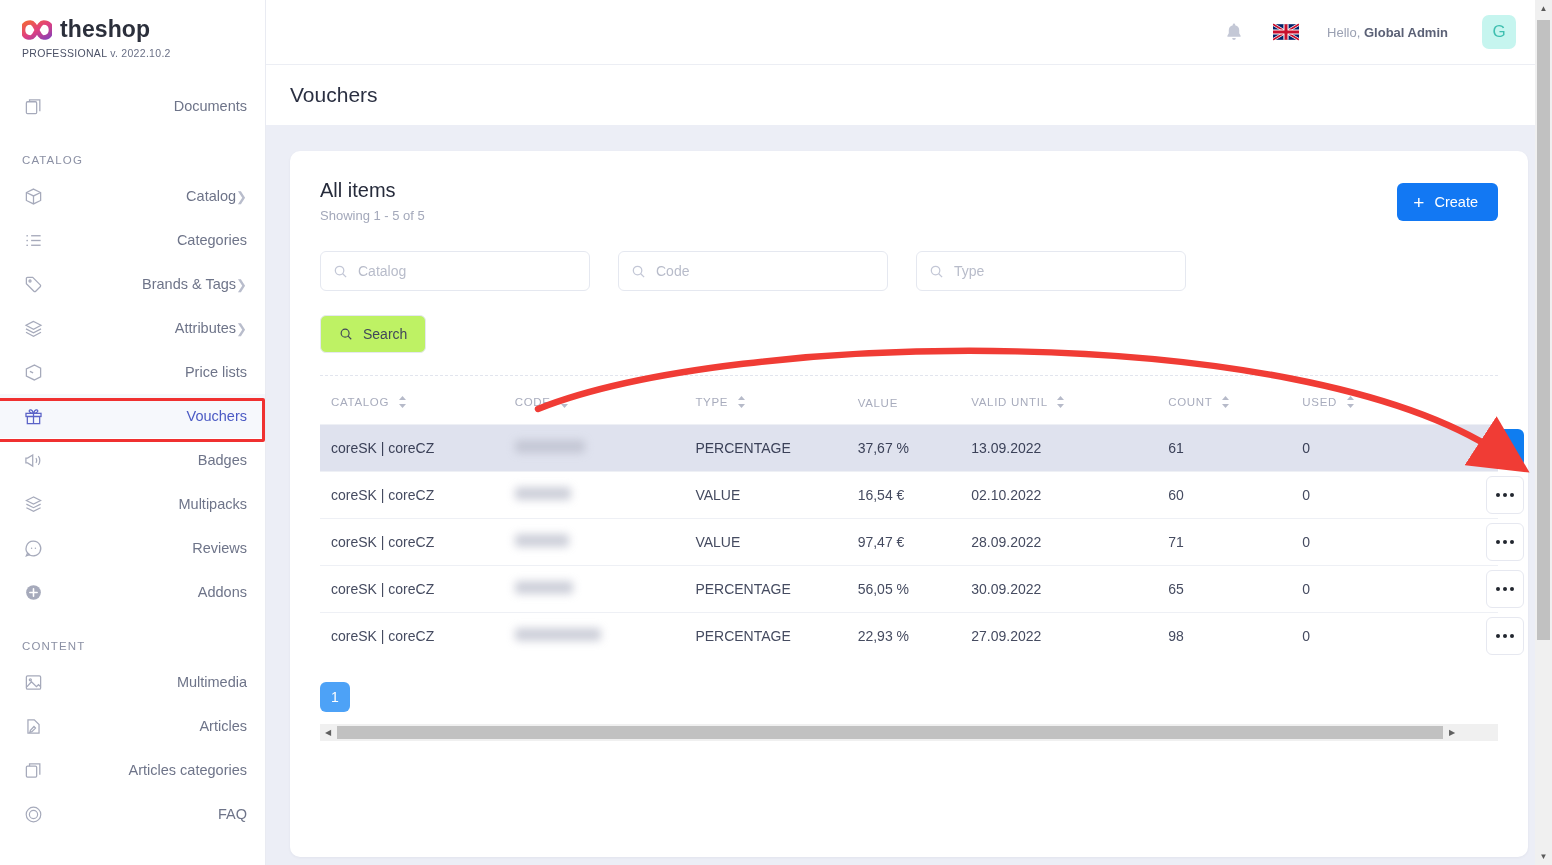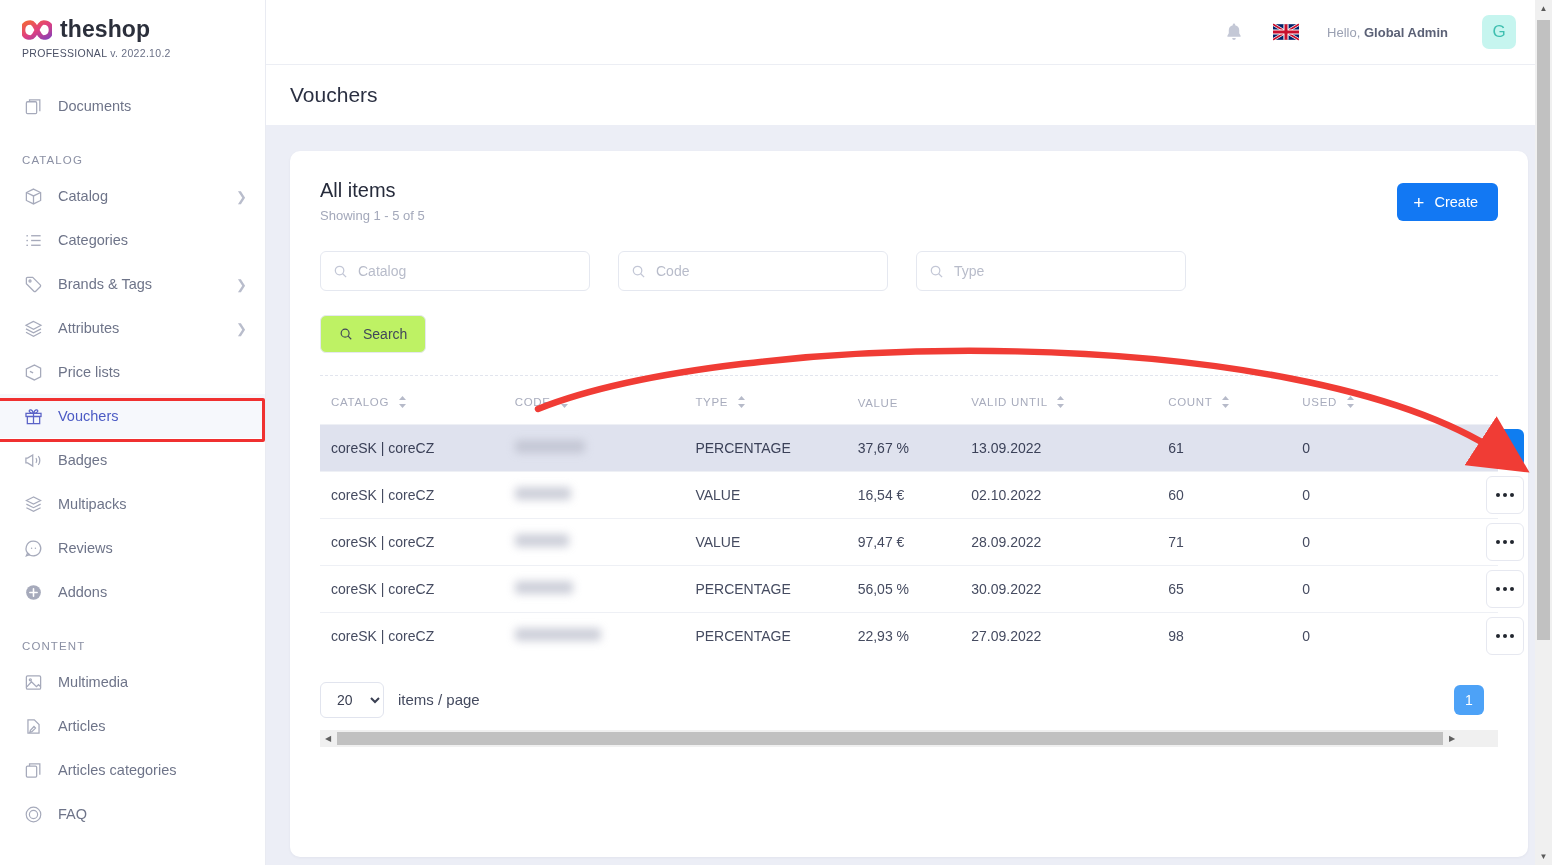--- a/index.html
+++ b/index.html
@@ -39,21 +39,21 @@
     display: flex; align-items: center;
     height: 44px; padding-left: 22px; padding-right: 18px;
     color: #6e7489; font-size: 14.5px; cursor: pointer;
     position: relative;
   }
   .nav-item .ic {
     width: 22px; height: 22px; flex: 0 0 22px; margin-right: 14px;
     display: flex; align-items: center; justify-content: center;
     color: #a6aabb;
   }
-  .nav-item .lbl { flex: 1; white-space: nowrap; }
+  .nav-item .lbl { flex: 1; white-space: nowrap; text-align: right; }
   .nav-item .chev { color: #b9bdcc; font-size: 13px; line-height: 1; }
   .nav-item.active { background: #f6f8fc; color: #4b5ac4; }
   .nav-item.active .ic { color: #5b63c7; }
 
   .nav-section {
     padding: 26px 22px 8px 22px;
     font-size: 11.5px; letter-spacing: 1.1px;
     color: #8b90a4; font-weight: 400;
   }
 
@@ -688,26 +688,20 @@
                       <i></i>
                   </span>
                 </td>
               </tr>
 
             </tbody>
           </table>
         </div>
 
         <div class="pagerow">
-          <div class="pp-left">
-            <select class="pp">
-              <option>10</option><option selected="">20</option><option>50</option><option>100</option>
-            </select>
-            <span class="pp-lbl">items / page</span>
-          </div>
           <div class="pagebtn">1</div>
         </div>
 
         <div class="hscroll">
           <span class="hs-arrow">◀</span>
           <span class="hs-thumb"></span>
           <span class="hs-arrow">▶</span>
           <span class="hs-track-end"></span>
         </div>
 

